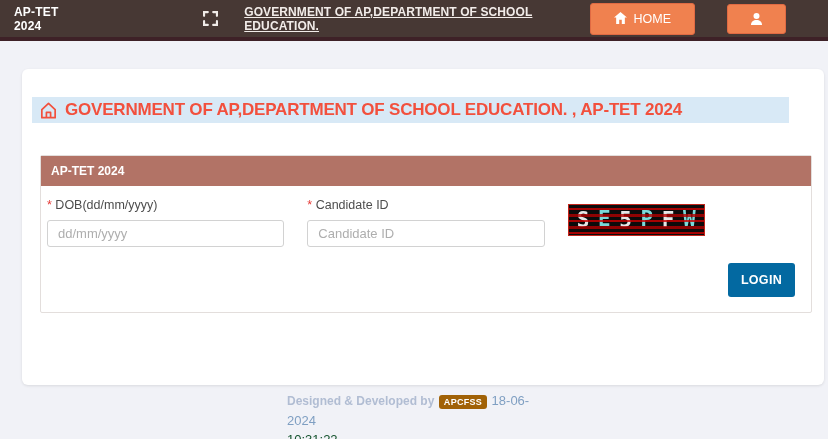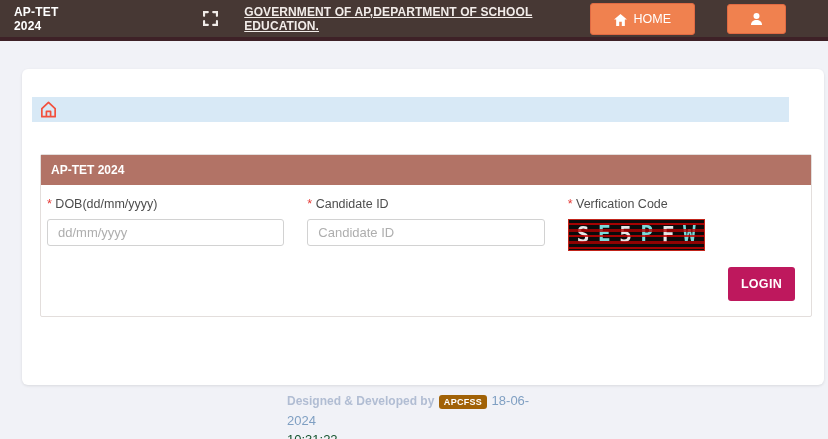--- a/index.html
+++ b/index.html
@@ -46,21 +46,21 @@
   }
   .nav-btn {
     background: #f0814f;
     border: 1px solid #e06a43;
     border-radius: 3px;
     color: #ffffff;
     font-family: "Liberation Sans", sans-serif;
     font-size: 12.5px;
     padding: 8px 23px;
     display: inline-flex;
-    align-items: flex-end;
+    align-items: flex-start;
     gap: 7px;
     cursor: pointer;
   }
   .nav-btn .btn-ic { display: inline-flex; }
 
   
   .page { position: relative; width: 828px; }
   .card {
     position: absolute;
     left: 22px;
@@ -171,21 +171,21 @@
     pointer-events: none;
   }
 
   
   .login-row {
     text-align: right;
     padding-right: 10px;
     margin-top: 16px;
   }
   .login-btn {
-    background: #be185d;
+    background: #0369a1;
     border: none;
     border-radius: 3px;
     color: #ffffff;
     font-family: "Liberation Sans", sans-serif;
     font-weight: bold;
     font-size: 12.5px;
     padding: 10px 13px;
     cursor: pointer;
     letter-spacing: 0.3px;
   }
@@ -262,40 +262,40 @@
 <div class="page">
   <div class="card">
 
     <div class="heading">
       <span class="heading-ic">
         <svg width="19" height="19" viewBox="0 0 20 20" fill="none" stroke="#f2503d" stroke-width="1.8" stroke-linejoin="round">
           <path d="M3 9 L10 2.5 L17 9 V17.5 H3 Z"></path>
           <path d="M7.8 17.5 V12 H12.2 V17.5"></path>
         </svg>
       </span>
+      <span class="heading-text">GOVERNMENT OF AP,DEPARTMENT OF SCHOOL EDUCATION. , AP-TET 2024</span>
     </div>
 
     <div class="panel">
       <div class="panel-header">AP-TET 2024</div>
       <div class="panel-body">
 
         <div class="form-row">
 
           <div class="form-col">
             <label class="field-label"><span class="req">*</span> <span>DOB(dd/mm/yyyy)</span></label>
             <input class="text-input" type="text" placeholder="dd/mm/yyyy" style="">
           </div>
 
           <div class="form-col">
             <label class="field-label"><span class="req">*</span> <span>Candidate ID</span></label>
             <input class="text-input" type="text" placeholder="Candidate ID" style="">
           </div>
 
           <div class="form-col">
-            <label class="field-label"><span class="req">*</span> <span>Verfication Code</span></label>
             <div class="captcha">
               <span class="captcha-char">S</span>
               <span class="captcha-char">E</span>
               <span class="captcha-char">5</span>
               <span class="captcha-char">P</span>
               <span class="captcha-char">F</span>
               <span class="captcha-char">W</span>
             </div>
           </div>
 

